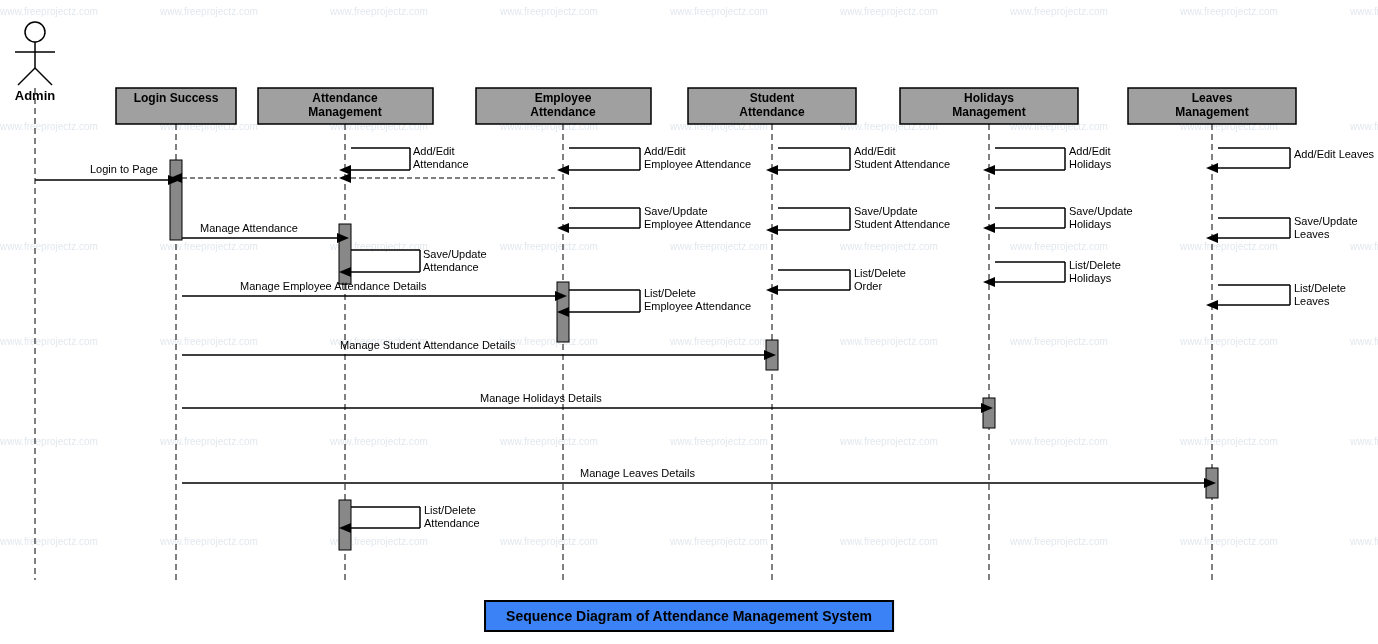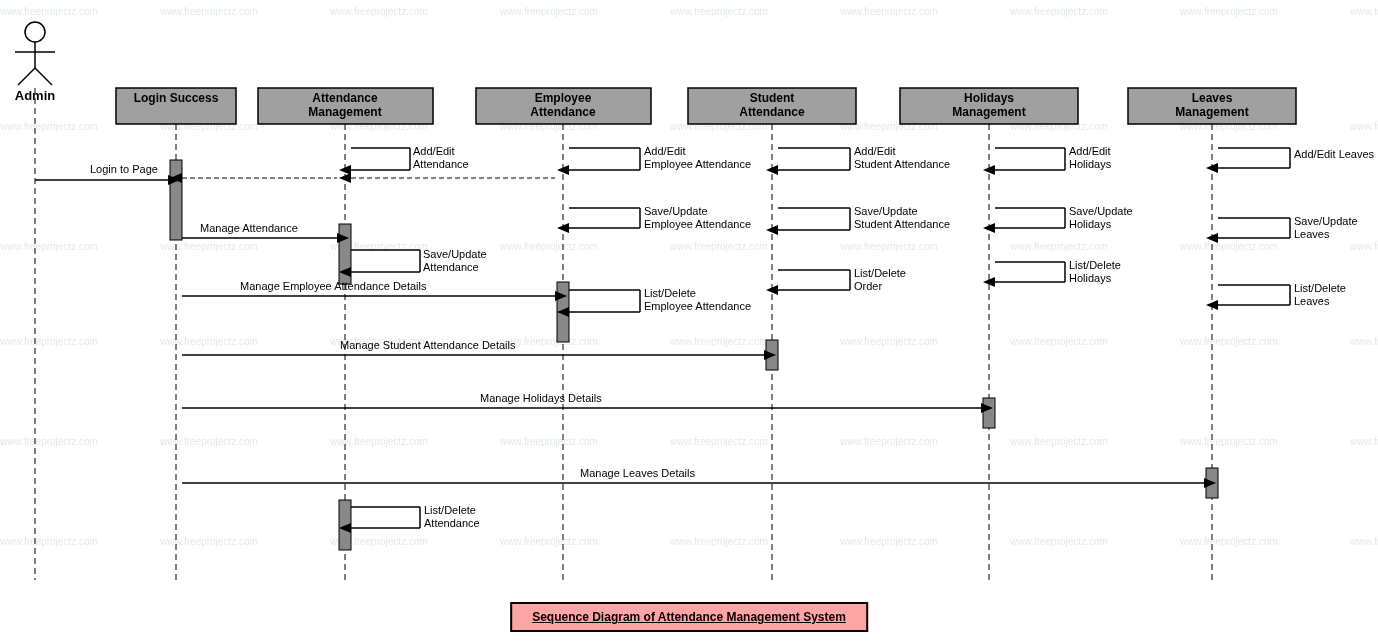--- a/index.html
+++ b/index.html
@@ -21,27 +21,26 @@
       height: 644px;
     }
 
     
     .title-box {
       position: absolute;
       bottom: 12px;
       left: 50%;
       transform: translateX(-50%);
       border: 2px solid #000;
-      background: #fca5a5;
+      background: #3b82f6;
       padding: 6px 20px;
-      font-size: 12px;
+      font-size: 14px;
       font-weight: bold;
       white-space: nowrap;
       z-index: 10;
-      text-decoration: underline;
     }
   </style>
 </head>
 <body>
 
 <svg class="diagram-container" xmlns="http://www.w3.org/2000/svg" width="1378" height="644">
 
   <g opacity="0.35" font-size="10" fill="#aabbcc" font-family="Arial">
 
     <text x="0" y="15">www.freeprojectz.com</text>

